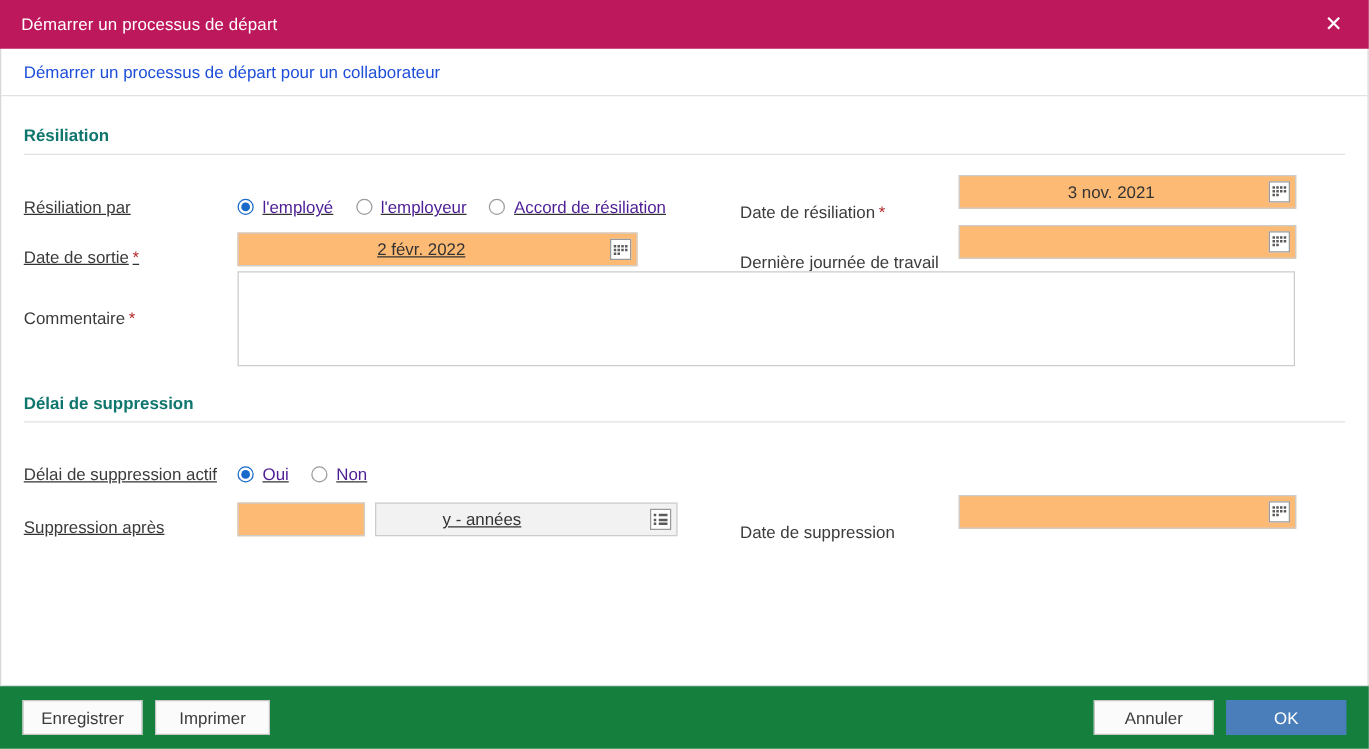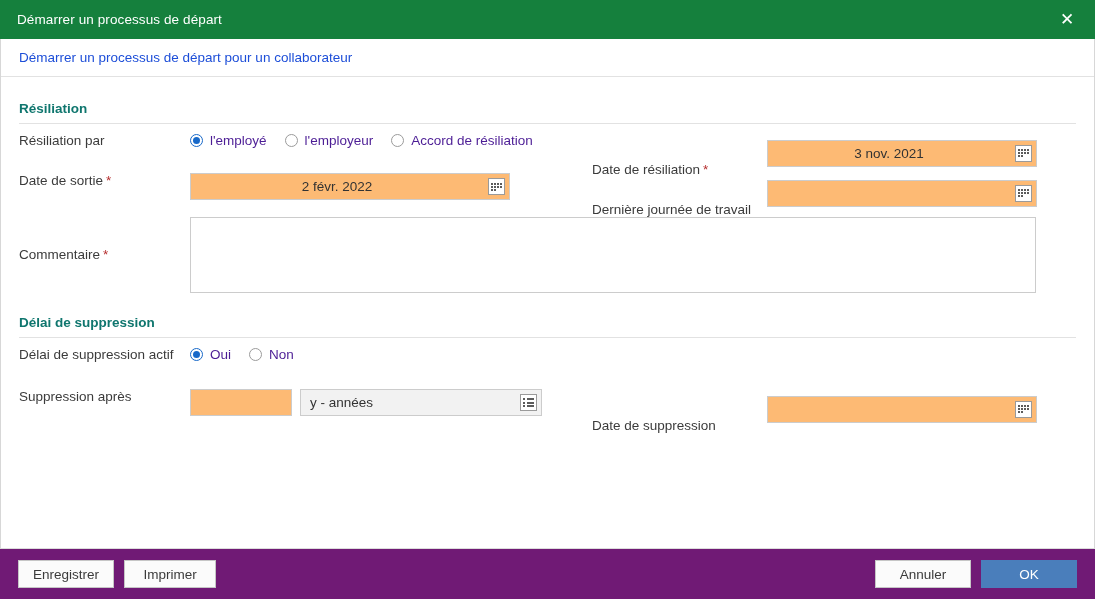--- a/index.html
+++ b/index.html
@@ -20,21 +20,21 @@
     width: 1095px; height: 599px;
     background: #ffffff;
     display: flex; flex-direction: column;
     border-left: 1px solid #d7d7d7;
     border-right: 1px solid #d7d7d7;
   }
 
   
   .titlebar {
     height: 39px;
-    background: #15803d;
+    background: #be185d;
     color: #ffffff;
     display: flex; align-items: center;
     flex: none;
     margin: 0 -1px;
     padding: 0 14px 0 17px;
   }
   .titlebar-text {
     font-size: 13.5px;
     font-weight: normal;
     letter-spacing: .1px;
@@ -83,24 +83,25 @@
   }
 
   .row {
     display: flex;
     align-items: flex-start;
     height: 40px;
   }
   .row.tall { height: auto; }
 
   .col-left {
-    display: flex; align-items: flex-start;
+    display: flex; align-items: flex-end;
     width: 573px;
     flex: none;
     height: 100%;
+    text-decoration: underline;
   }
   .col-right {
     display: flex; align-items: center;
     flex: 1;
     height: 100%;
   }
 
   .label {
     font-size: 13.5px;
     color: #3b3b3b;
@@ -141,21 +142,21 @@
     width: 26px; height: 25px;
     flex: none;
     display: flex; align-items: center; justify-content: center;
     cursor: pointer;
   }
 
   .fld-date-resil { width: 270px; }
   .fld-date-sortie { width: 320px; }
   .fld-last-day   { width: 270px; }
   .fld-supp-num   { width: 102px; }
-  .fld-supp-unit  { width: 242px; margin-left: 8px; }
+  .fld-supp-unit  { width: 242px; margin-left: 8px; padding-left: 44px; }
   .fld-date-supp  { width: 270px; }
 
   .textarea-box {
     width: 846px;
     height: 76px;
     border: 1px solid #cccccc;
     background: #ffffff;
   }
 
   
@@ -223,21 +224,21 @@
     width: 7px; height: 7px;
     border-radius: 50%;
     background: #1869c9;
   }
   .radio .rlabel { font-size: 13.5px; color: #4c1d95; }
 
   
   .footer {
     height: 51px;
     flex: none;
-    background: #701a75;
+    background: #15803d;
     border-top: 1px solid #dcdcdc;
     display: flex; align-items: center;
     padding: 0 18px;
     margin: 0 -1px;
   }
   .footer-left { display: flex; gap: 10px; flex: 1; }
   .footer-right { display: flex; gap: 10px; }
 
   .btn {
     height: 28px;

